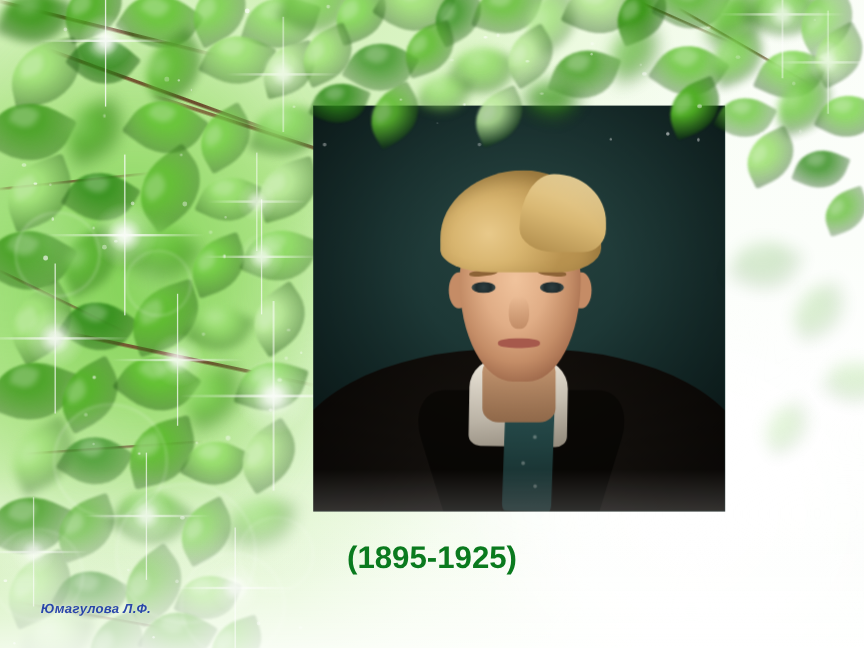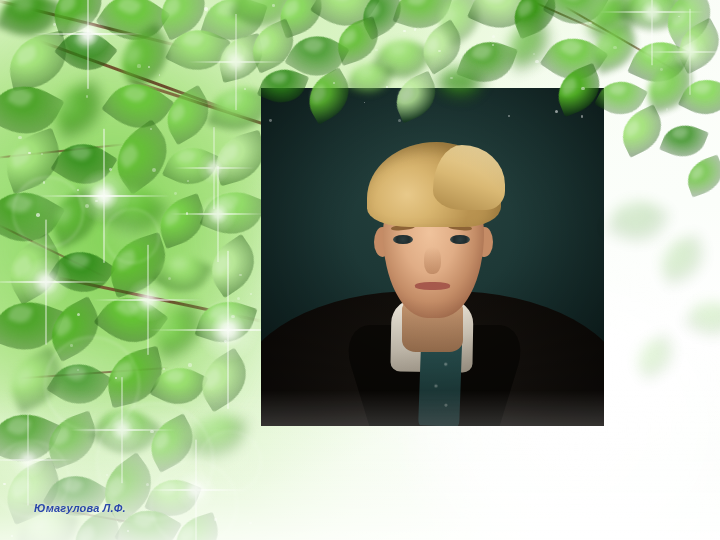--- a/index.html
+++ b/index.html
@@ -475,17 +475,18 @@
       <div class="dot" style="left: 632.96px; top: 110.233px; width: 2.90987px; height: 2.90987px; opacity: 0.313259;"></div>
       <div class="dot" style="left: 580.805px; top: 115.189px; width: 2.68375px; height: 2.68375px; opacity: 0.585091;"></div>
       <div class="dot" style="left: 374.817px; top: 48.6556px; width: 2.85049px; height: 2.85049px; opacity: 0.329608;"></div>
       <div class="dot" style="left: 492.093px; top: 44.2333px; width: 2.03298px; height: 2.03298px; opacity: 0.635713;"></div>
       <div class="dot" style="left: 581.268px; top: 86.7156px; width: 3.44709px; height: 3.44709px; opacity: 0.646322;"></div>
     </div>
 
   <div class="bg-bottom-fade"></div>
 
   <div id="title-block">
+    <div id="title-line2" style="color: rgb(10, 122, 30);">(1895-1925)</div>
   </div>
 
   <div id="watermark" style="color: rgb(27, 57, 168);">Юмагулова Л.Ф.</div>
 
 </div>
 
 </body></html>

